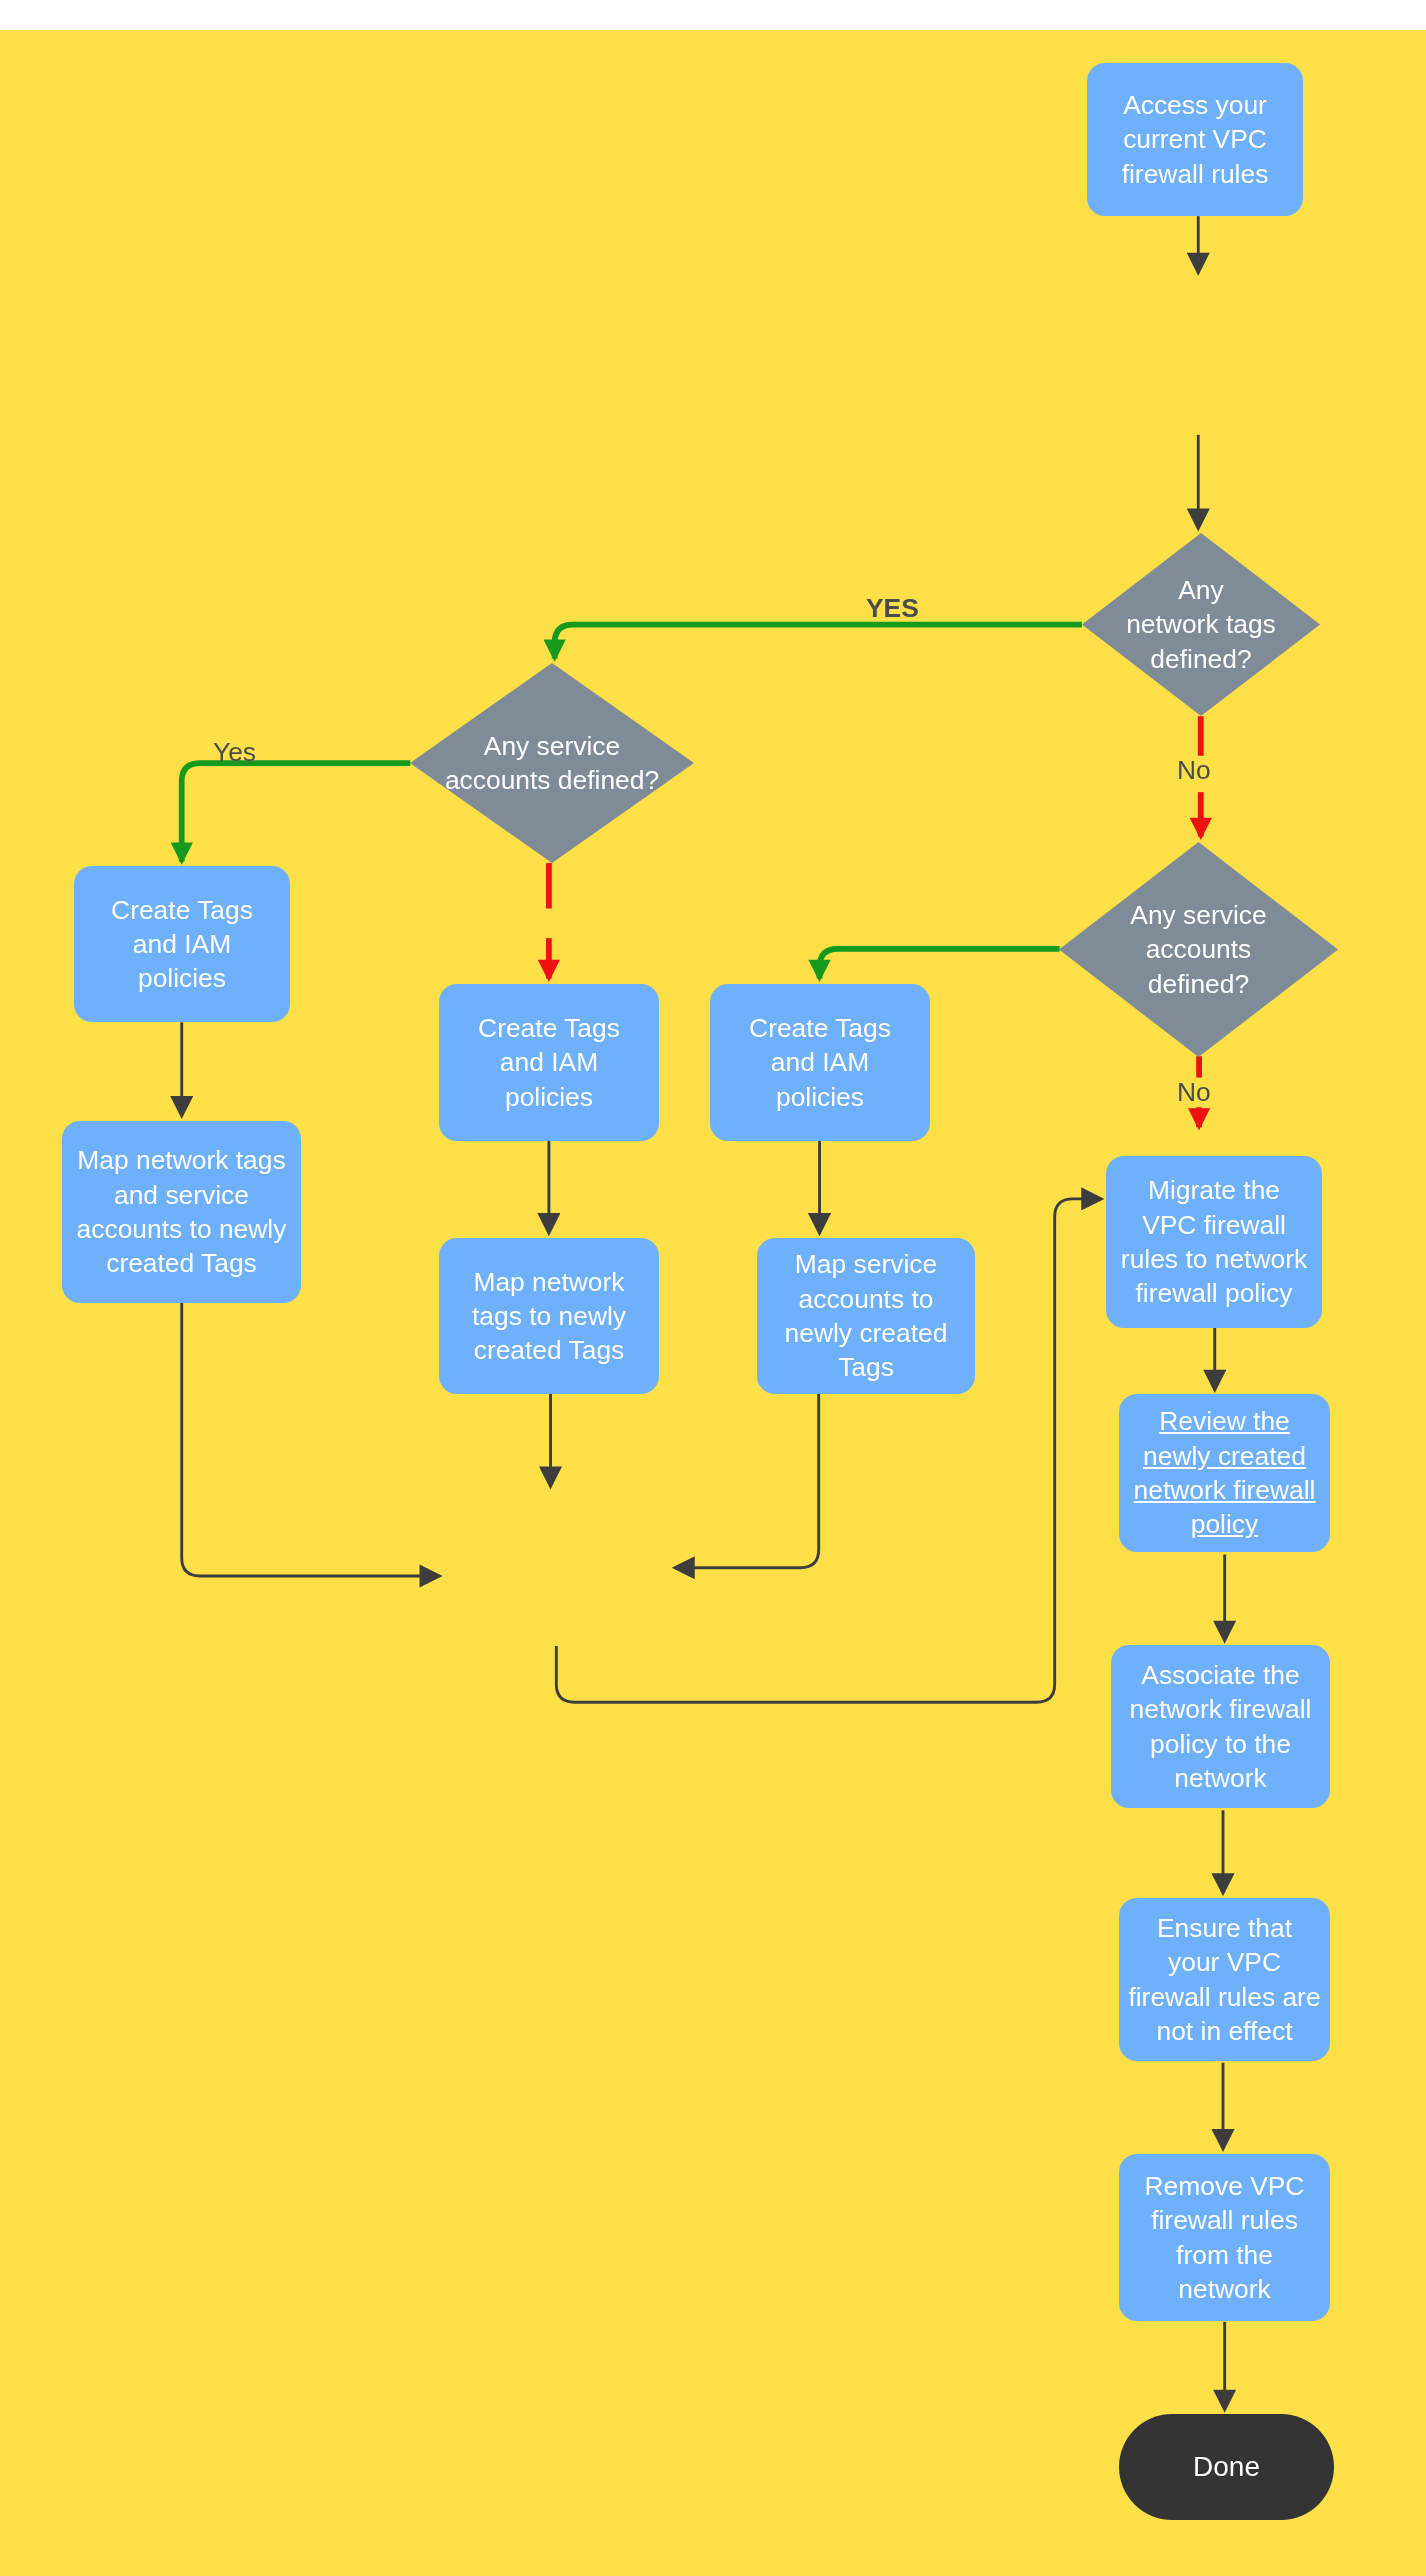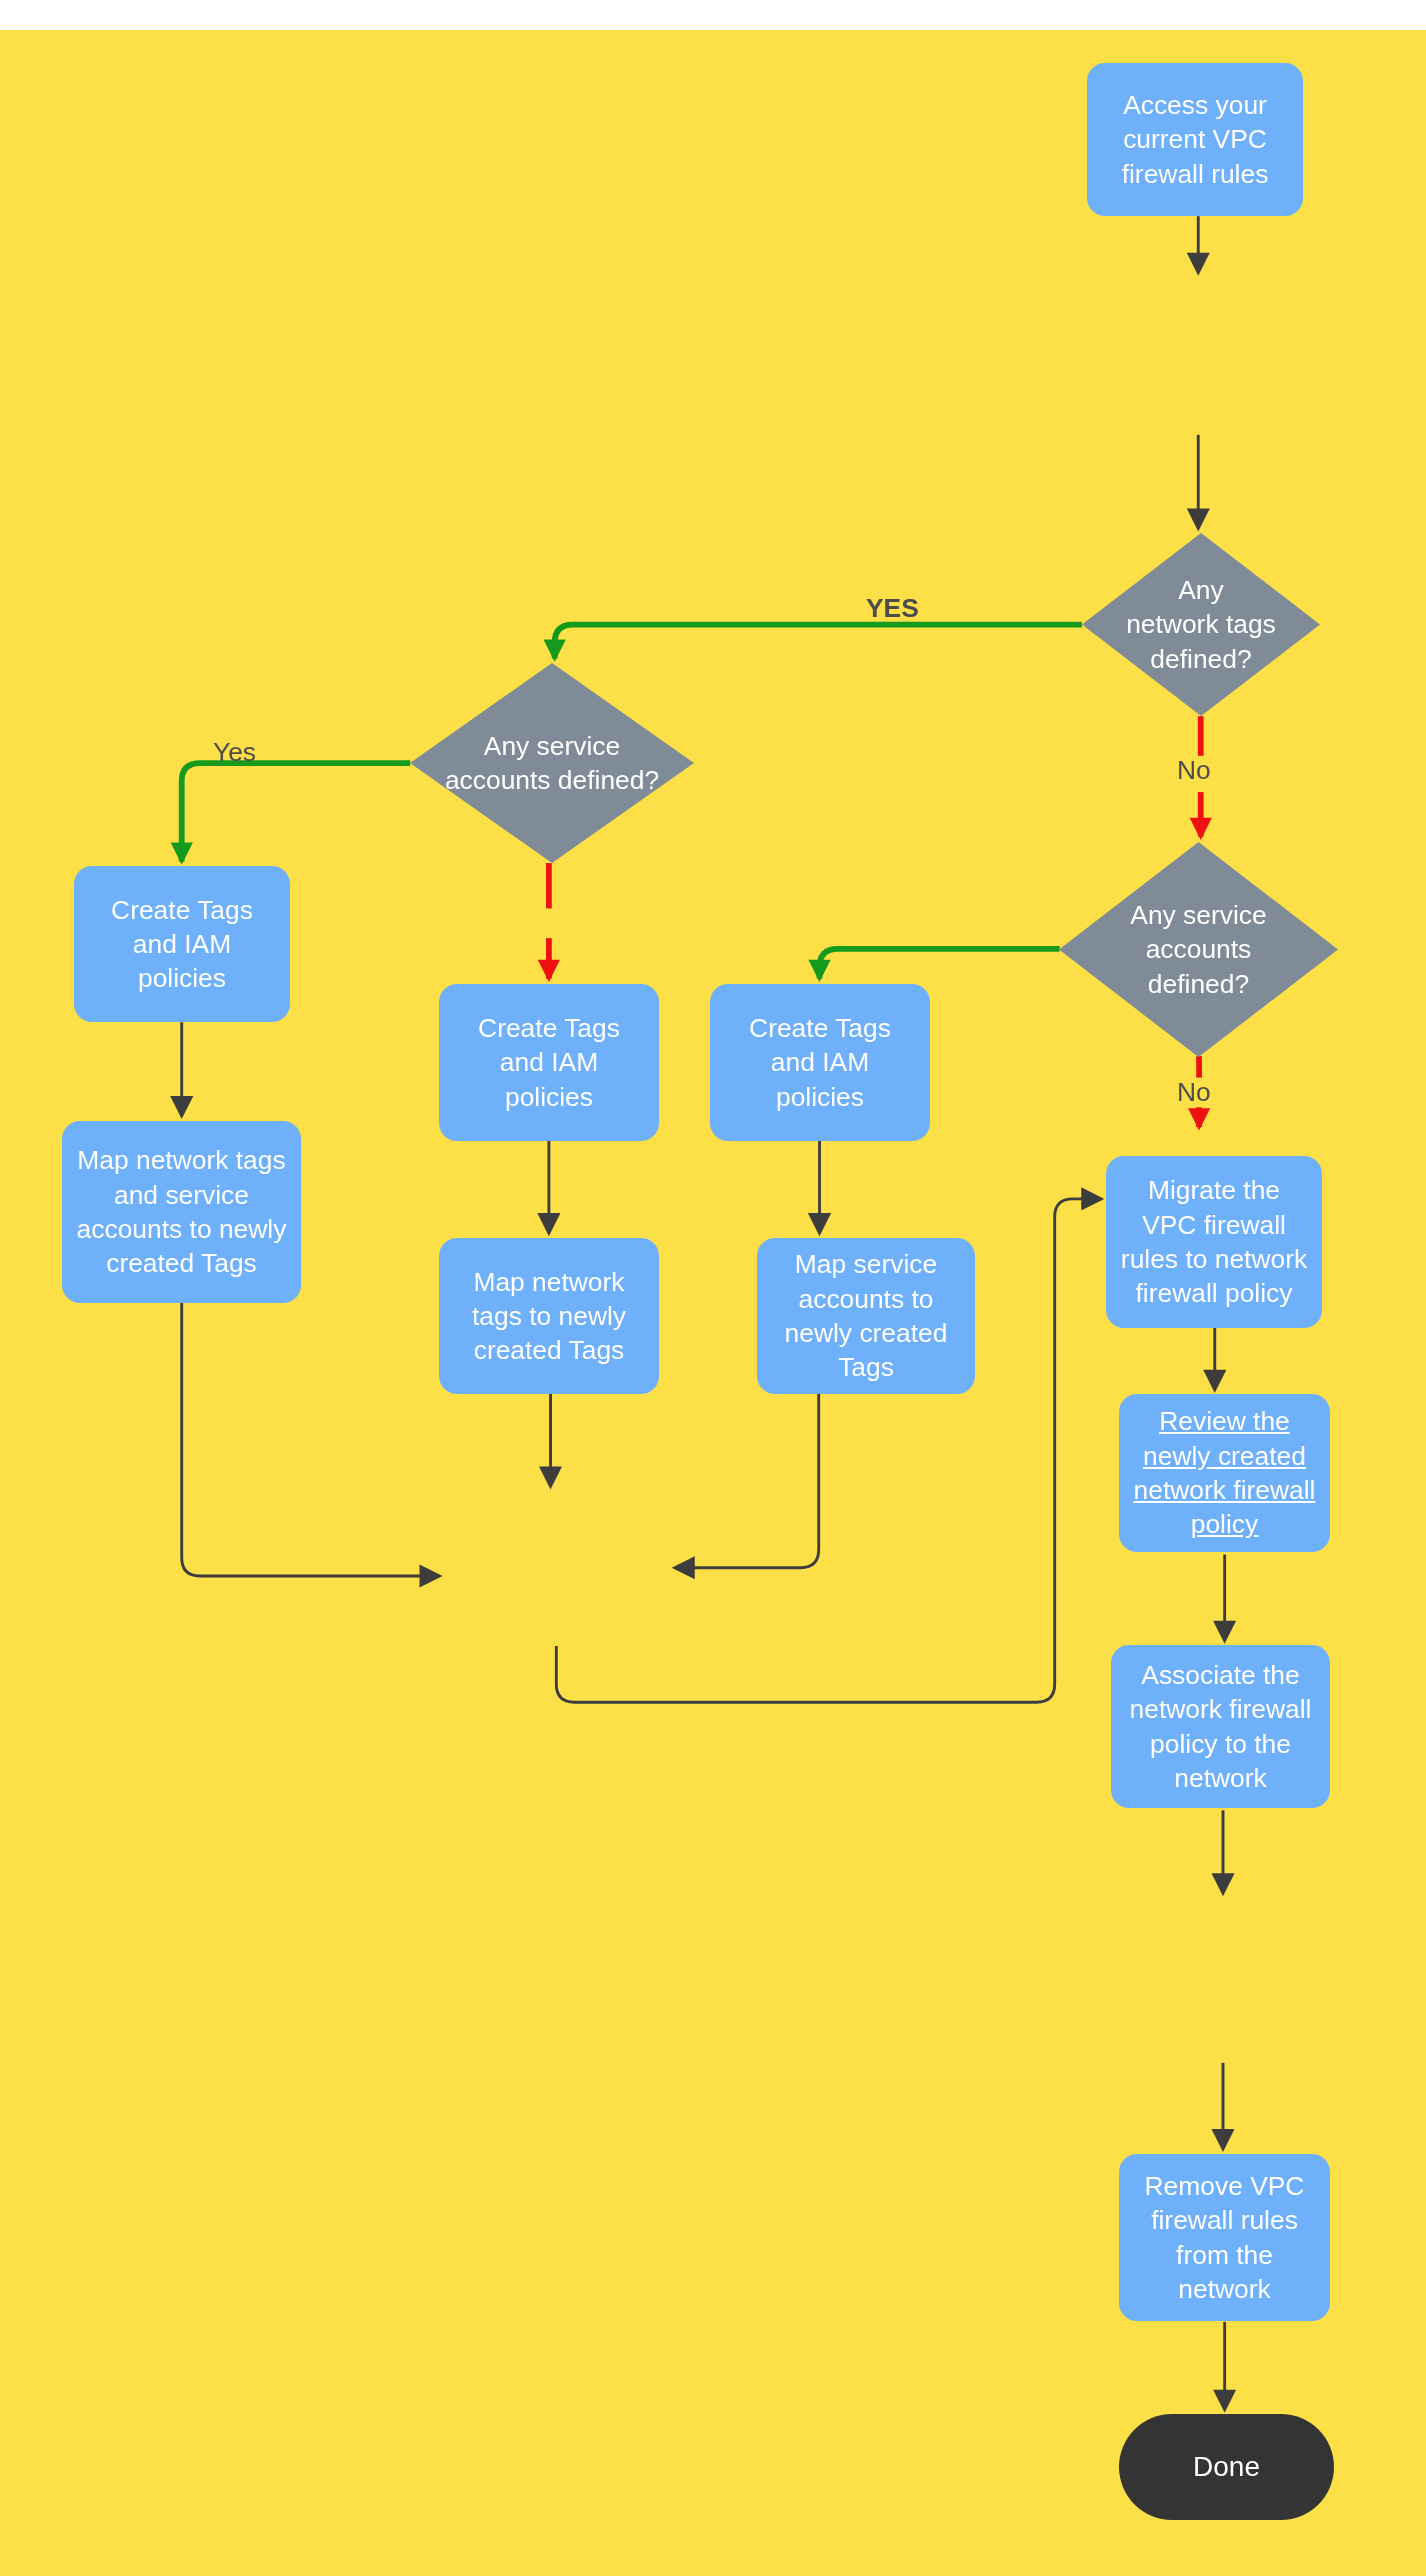--- a/index.html
+++ b/index.html
@@ -146,20 +146,24 @@
   <div class="node process" style="left:1119px;top:1394px;width:211px;height:158px;text-decoration:underline;">Review the
 newly created
 network firewall
 policy</div>
 
   <div class="node process" style="left:1111px;top:1645px;width:219px;height:163px;">Associate the
 network firewall
 policy to the
 network</div>
 
+  <div class="node process" style="left:1119px;top:1898px;width:211px;height:163px;">Ensure that
+your VPC
+firewall rules are
+not in effect</div>
 
   <div class="node process" style="left:1119px;top:2154px;width:211px;height:167px;">Remove  VPC
 firewall rules
 from the
 network</div>
 
   <div class="node terminator" style="left:1119px;top:2414px;width:215px;height:106px;">Done</div>
 
   <div class="edge-label caps" style="left:866px;top:594px;">YES</div>
 

